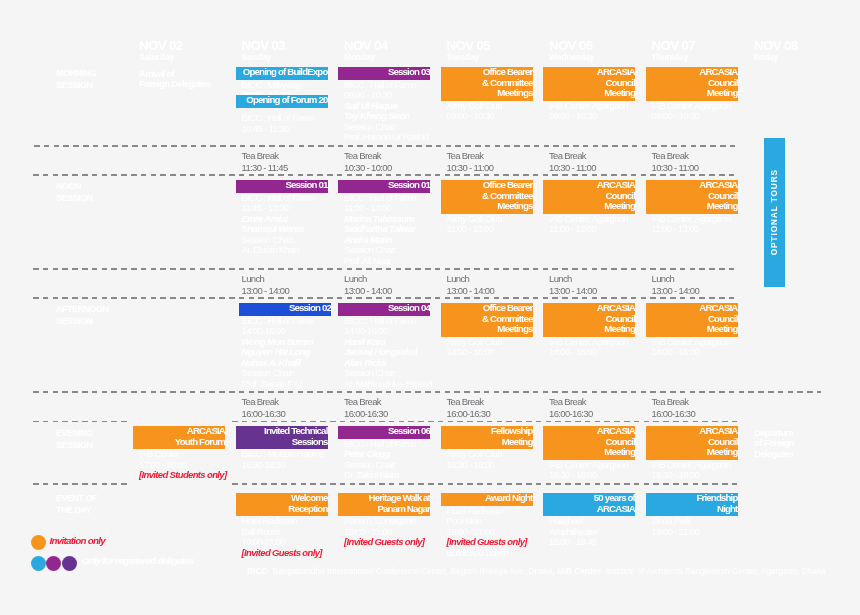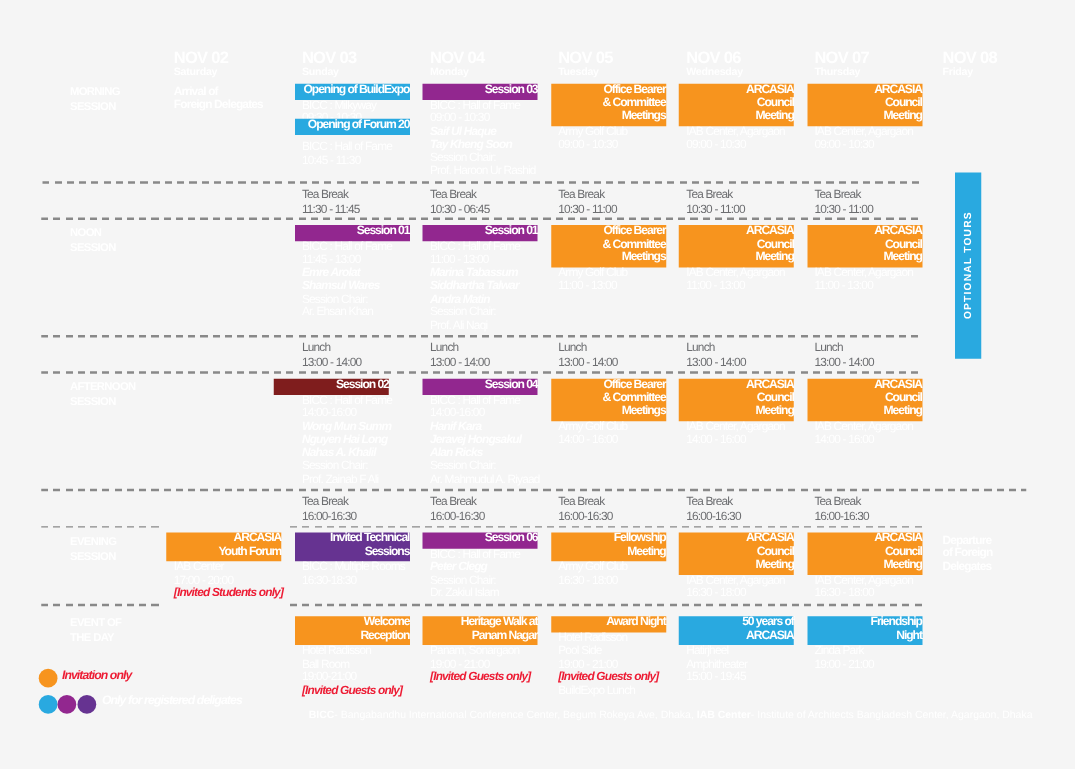--- a/index.html
+++ b/index.html
@@ -139,21 +139,21 @@
     </div>
 <div class="det" style="left:549.0px;top:213.7px">IAB Center, Agargaon</div>
 <div class="det" style="left:549.0px;top:224.2px">11:00 - 13:00</div>
 <div class="chip" style="left:645.5px;top:180.0px;width:92px;height:33.7px;background:#f7941e">
       <span class="cl">ARCASIA</span>
       <span class="cl">Council</span>
       <span class="cl">Meeting</span>
     </div>
 <div class="det" style="left:651.5px;top:213.7px">IAB Center, Agargaon</div>
 <div class="det" style="left:651.5px;top:224.2px">11:00 - 13:00</div>
-<div class="chip" style="left:219px;top:303.0px;width:92px;height:12.7px;background:#7f1d1d">
+<div class="chip" style="left:239px;top:303.0px;width:92px;height:12.7px;background:#1d4ed8">
       <span class="cl">Session 02</span>
     </div>
 <div class="det" style="left:241.5px;top:315.7px">BICC : Hall of Fame</div>
 <div class="det" style="left:241.5px;top:326.2px">14:00-16:00</div>
 <div class="det" style="left:241.5px;top:336.7px"><span class="sp">Wong Mun Summ</span></div>
 <div class="det" style="left:241.5px;top:347.2px"><span class="sp">Nguyen Hai Long</span></div>
 <div class="det" style="left:241.5px;top:357.7px"><span class="sp">Nahas A. Khalil</span></div>
 <div class="det" style="left:241.5px;top:368.2px">Session Chair:</div>
 <div class="det" style="left:241.5px;top:378.7px">Prof. Zainab F Ali</div>
 <div class="chip" style="left:338.0px;top:303.0px;width:92px;height:12.7px;background:#92278f">
@@ -262,21 +262,21 @@
 <div class="det" style="left:549.0px;top:537.2px">15:00 - 19:45</div>
 <div class="chip" style="left:645.5px;top:493.0px;width:92px;height:23.2px;background:#29a9e0">
       <span class="cl">Friendship</span>
       <span class="cl">Night</span>
     </div>
 <div class="det" style="left:651.5px;top:516.2px">Zinda Park</div>
 <div class="det" style="left:651.5px;top:526.7px">19:00 - 21:00</div>
 <div class="brk" style="left:241.5px;top:150.0px">Tea Break</div>
 <div class="brk" style="left:241.5px;top:161.6px">11:30 - 11:45</div>
 <div class="brk" style="left:344.0px;top:150.0px">Tea Break</div>
-<div class="brk" style="left:344.0px;top:161.6px">10:30 - 06:45</div>
+<div class="brk" style="left:344.0px;top:161.6px">10:30 - 10:00</div>
 <div class="brk" style="left:446.5px;top:150.0px">Tea Break</div>
 <div class="brk" style="left:446.5px;top:161.6px">10:30 - 11:00</div>
 <div class="brk" style="left:549.0px;top:150.0px">Tea Break</div>
 <div class="brk" style="left:549.0px;top:161.6px">10:30 - 11:00</div>
 <div class="brk" style="left:651.5px;top:150.0px">Tea Break</div>
 <div class="brk" style="left:651.5px;top:161.6px">10:30 - 11:00</div>
 <div class="brk" style="left:241.5px;top:273.0px">Lunch</div>
 <div class="brk" style="left:241.5px;top:284.6px">13:00 - 14:00</div>
 <div class="brk" style="left:344.0px;top:273.0px">Lunch</div>
 <div class="brk" style="left:344.0px;top:284.6px">13:00 - 14:00</div>

